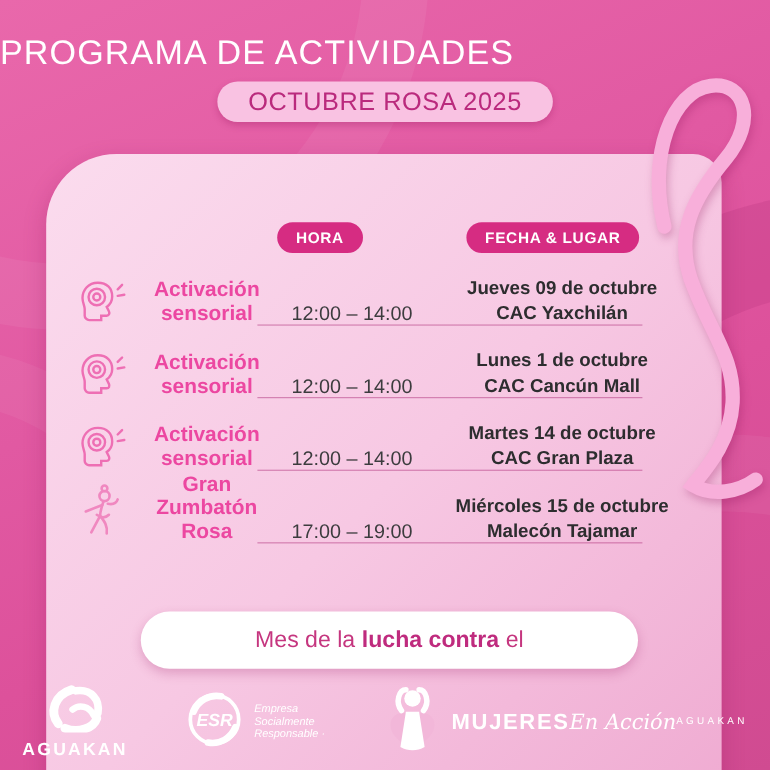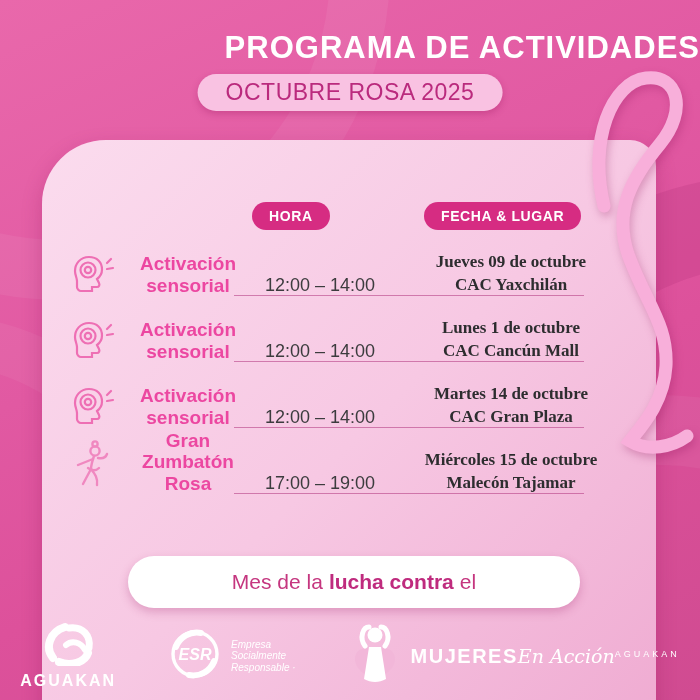--- a/index.html
+++ b/index.html
@@ -1,22 +1,22 @@
 <!DOCTYPE html>
 <html><head>
 <meta charset="utf-8">
 <style>
   html,body{margin:0;padding:0;}
   body{width:700px;height:700px;overflow:hidden;font-family:"Liberation Sans",sans-serif;}
   .poster{position:relative;width:700px;height:700px;
     background:linear-gradient(155deg,#e968ab 0%,#e159a2 40%,#dd519b 62%,#d04b91 100%);}
   .bg-decor{position:absolute;inset:0;pointer-events:none;}
 
-  .title{position:absolute;top:30px;left:0;width:100%;text-align:right;
-    color:#ffffff;font-size:31px;font-weight:bold;letter-spacing:1px;}
+  .title{position:absolute;top:30px;left:0;width:100%;text-align:left;
+    color:#ffffff;font-size:31px;font-weight:normal;letter-spacing:1px;}
   .badge{position:absolute;top:74px;left:50%;transform:translateX(-50%);
     background:#f9c2e2;color:#ba2a7d;font-weight:normal;font-size:23px;
     padding:5px 28px;border-radius:26px;letter-spacing:.5px;
     box-shadow:0 3px 7px rgba(150,20,90,.30);}
 
   .card{position:absolute;left:42px;top:140px;width:614px;height:612px;
     background:linear-gradient(135deg,#fbdcee 0%,#f7c8e3 50%,#efaad1 100%);
     border-radius:64px 26px 26px 26px;
     box-shadow:0 8px 20px rgba(140,20,85,.28);}
 
@@ -29,21 +29,21 @@
   .rows{position:absolute;top:90px;left:0;right:0;}
   .row{position:relative;height:66px;display:flex;align-items:flex-end;}
   .sep{position:absolute;bottom:0;left:192px;width:350px;height:1px;
     background:rgba(176,52,126,.55);}
   .cell-icon{width:56px;margin-left:24px;display:flex;justify-content:center;align-items:center;}
   .cell-activity{width:124px;margin-left:4px;text-align:center;
     color:#ec47a1;font-weight:bold;font-size:19px;line-height:1.12;}
   .cell-time{width:124px;margin-left:8px;text-align:center;
     color:#3c3c3e;font-size:18px;}
   .cell-fecha{flex:1;text-align:center;padding-right:16px;
-    color:#2d2d2f;font-weight:bold;font-size:17px;line-height:1.32;font-family:Liberation Serif, serif;}
+    color:#2d2d2f;font-weight:bold;font-size:17px;line-height:1.32;}
   .fecha-line{display:block;}
 
   .banner{position:absolute;left:128px;top:556px;width:452px;height:52px;
     background:#ffffff;border-radius:26px;display:flex;align-items:center;
     justify-content:center;gap:6px;box-shadow:0 4px 10px rgba(150,25,95,.25);
     font-size:21px;color:#c5367f;z-index:6;}
   .banner b{color:#bf2b7e;}
 
   .footer{position:absolute;top:622px;left:0;width:100%;display:flex;
     justify-content:center;align-items:center;gap:52px;color:#fff;}

